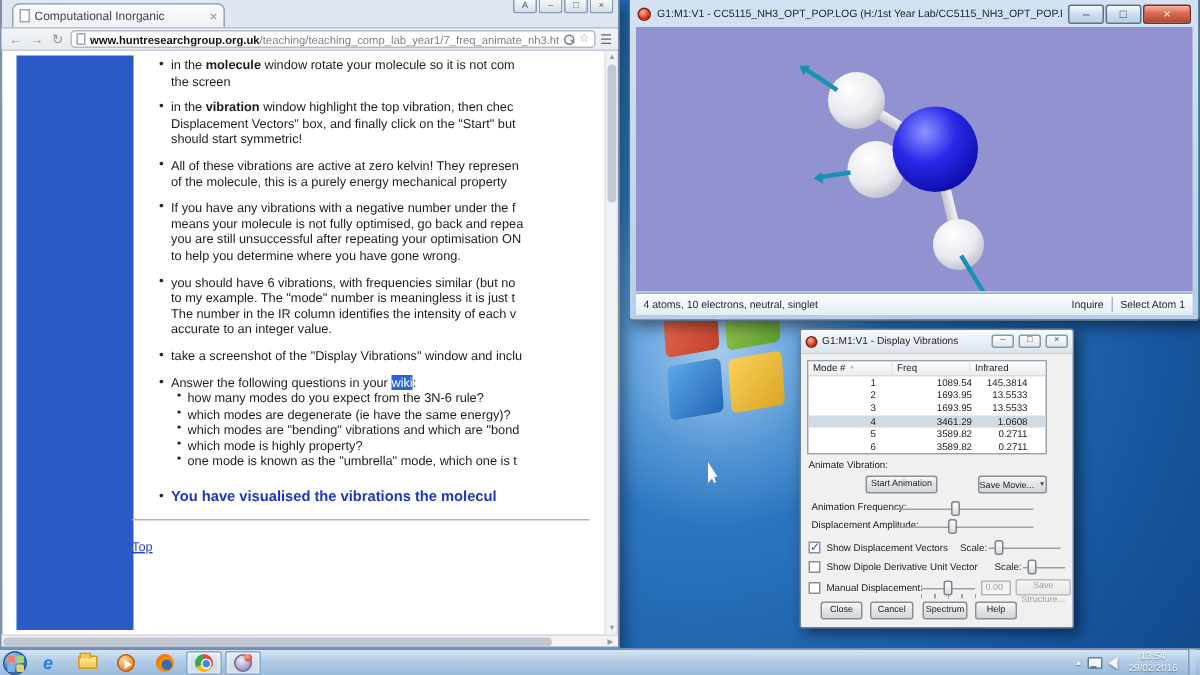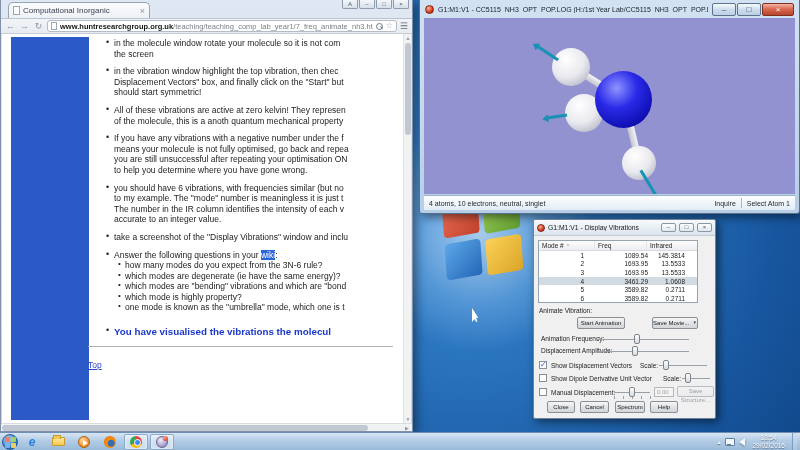--- a/index.html
+++ b/index.html
@@ -53,21 +53,21 @@
   .bluebar{position:absolute;left:9px;top:3px;width:78px;height:383px;background:#2b5ac6;}
   .textcol{position:absolute;left:99px;top:4px;width:306px;}
   ul.bullets,ul.sub{margin:0;padding:0;list-style:none;}
   ul.bullets{padding-left:13px;}
   ul.bullets>li{position:relative;margin-bottom:7px;}
   ul.bullets>li:before{content:"•";position:absolute;left:-8px;top:-1px;font-size:9px;color:#23232c;}
   ul.sub{padding-left:11px;}
   ul.sub>li{position:relative;margin:0;}
   ul.sub>li:before{content:"•";position:absolute;left:-7px;top:-1px;font-size:8px;color:#23232c;}
   .tl{display:block;white-space:nowrap;overflow:hidden;font-size:8.5px;line-height:10.6px;color:#1c1c1c;}
-  .tl .b{font-weight:normal;}
+  .tl .b{font-weight:bold;}
   .tl .hl{background:#2a64d9;color:#fff;}
   li.done-line{margin:13px 0 9px 0;}
   li.done-line .tl{color:#1a37c9;font-weight:bold;font-size:9.8px;line-height:12px;}
   li.done-line:before{color:#1a37c9;}
   .rule{border:none;border-top:1px solid #b3b3b3;margin:8px 0 7px -13px;width:305px;}
   .top-link{font-size:8.5px;color:#2a46c8;text-decoration:underline;display:inline-block;margin-left:-13px;}
   .vscroll{position:absolute;right:0;top:0;width:8px;height:100%;background:#f1f2f4;border-left:1px solid #e0e2e6;}
   .vthumb{position:absolute;top:9px;left:1px;width:6px;height:92px;background:#c2c8d1;border-radius:3px;}
   .sarrow{position:absolute;left:0;width:8px;font-size:5px;line-height:8px;color:#8f99a6;text-align:center;}
   .hscroll{position:absolute;left:0;right:0;bottom:0;height:8px;background:#f1f2f4;border-top:1px solid #d9dce0;}
@@ -247,21 +247,21 @@
             <span class="tl"><span>in the </span><span class="b">molecule</span><span> window rotate your molecule so it is not com</span></span>
             <span class="tl"><span>the screen</span></span>
           </li>
           <li>
             <span class="tl"><span>in the </span><span class="b">vibration</span><span> window highlight the top vibration, then chec</span></span>
             <span class="tl"><span>Displacement Vectors" box, and finally click on the "Start" but</span></span>
             <span class="tl"><span>should start symmetric!</span></span>
           </li>
           <li>
             <span class="tl"><span>All of these vibrations are active at zero kelvin! They represen</span></span>
-            <span class="tl"><span>of the molecule, this is a anoth quantum mechanical property</span></span>
+            <span class="tl"><span>of the molecule, this is a purely energy mechanical property</span></span>
           </li>
           <li>
             <span class="tl"><span>If you have any vibrations with a negative number under the f</span></span>
             <span class="tl"><span>means your molecule is not fully optimised, go back and repea</span></span>
             <span class="tl"><span>you are still unsuccessful after repeating your optimisation ON</span></span>
             <span class="tl"><span>to help you determine where you have gone wrong.</span></span>
           </li>
           <li>
             <span class="tl"><span>you should have 6 vibrations, with frequencies similar (but no</span></span>
             <span class="tl"><span>to my example. The "mode" number is meaningless it is just t</span></span>

